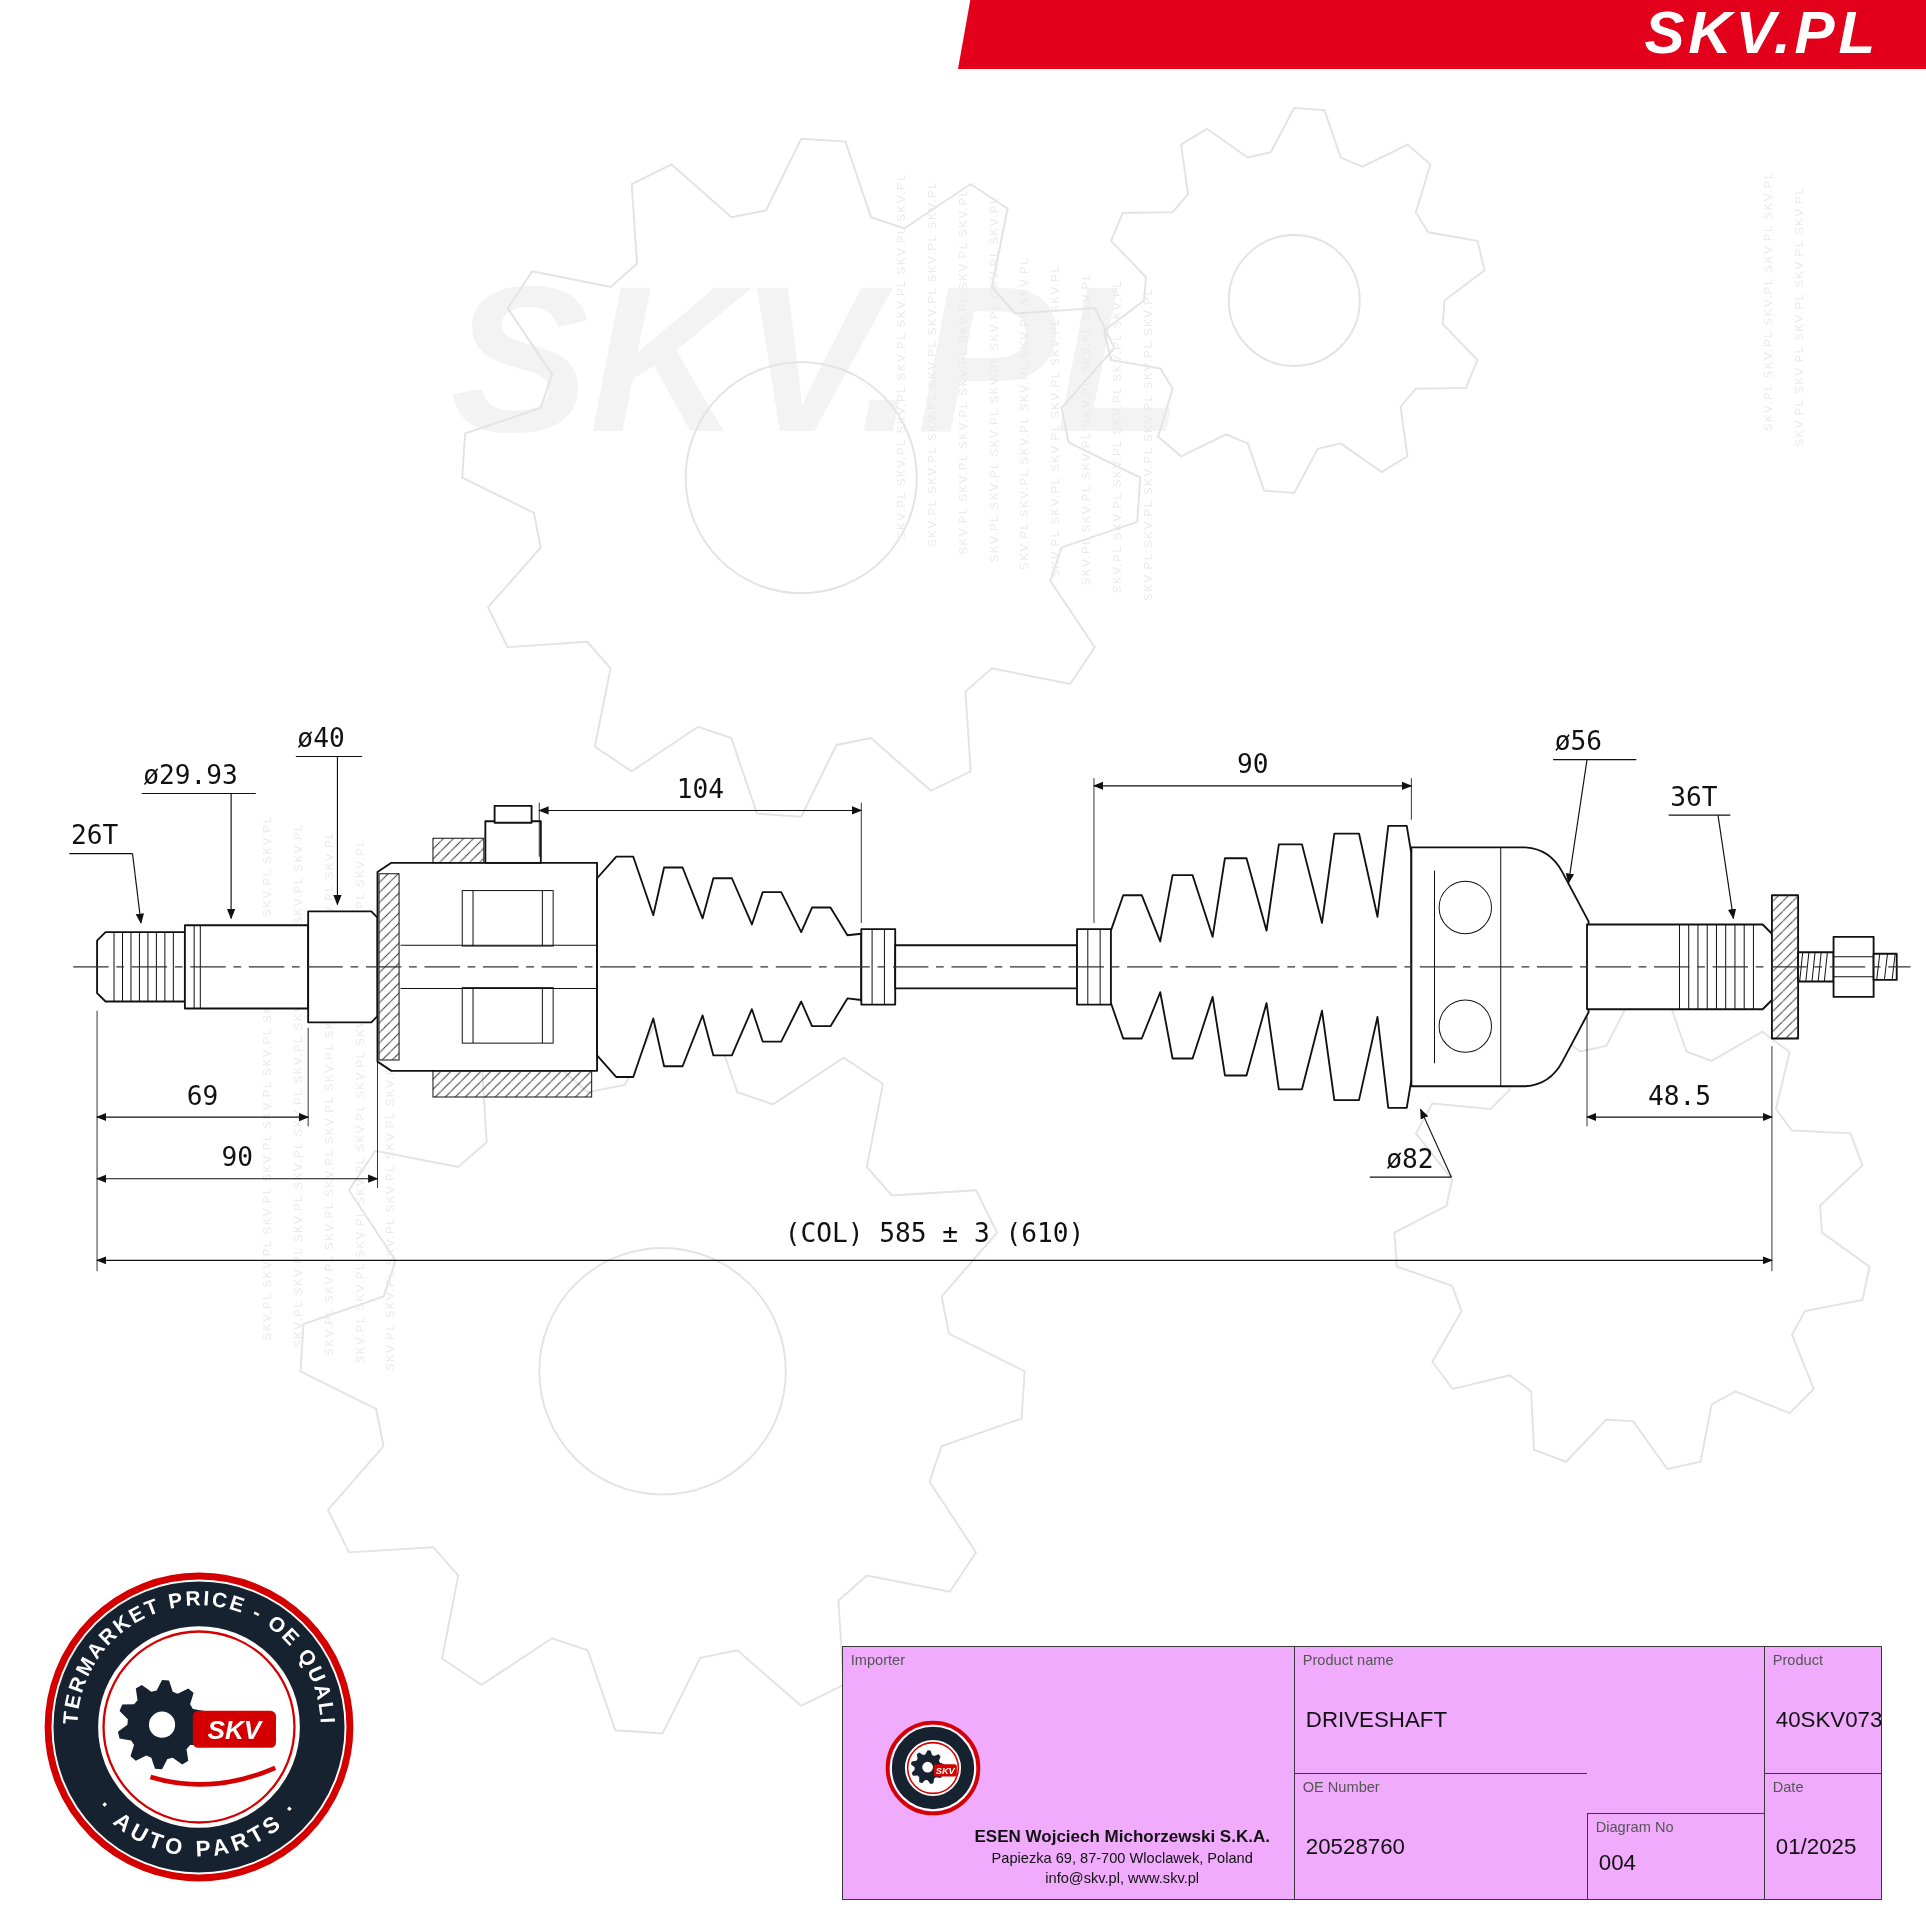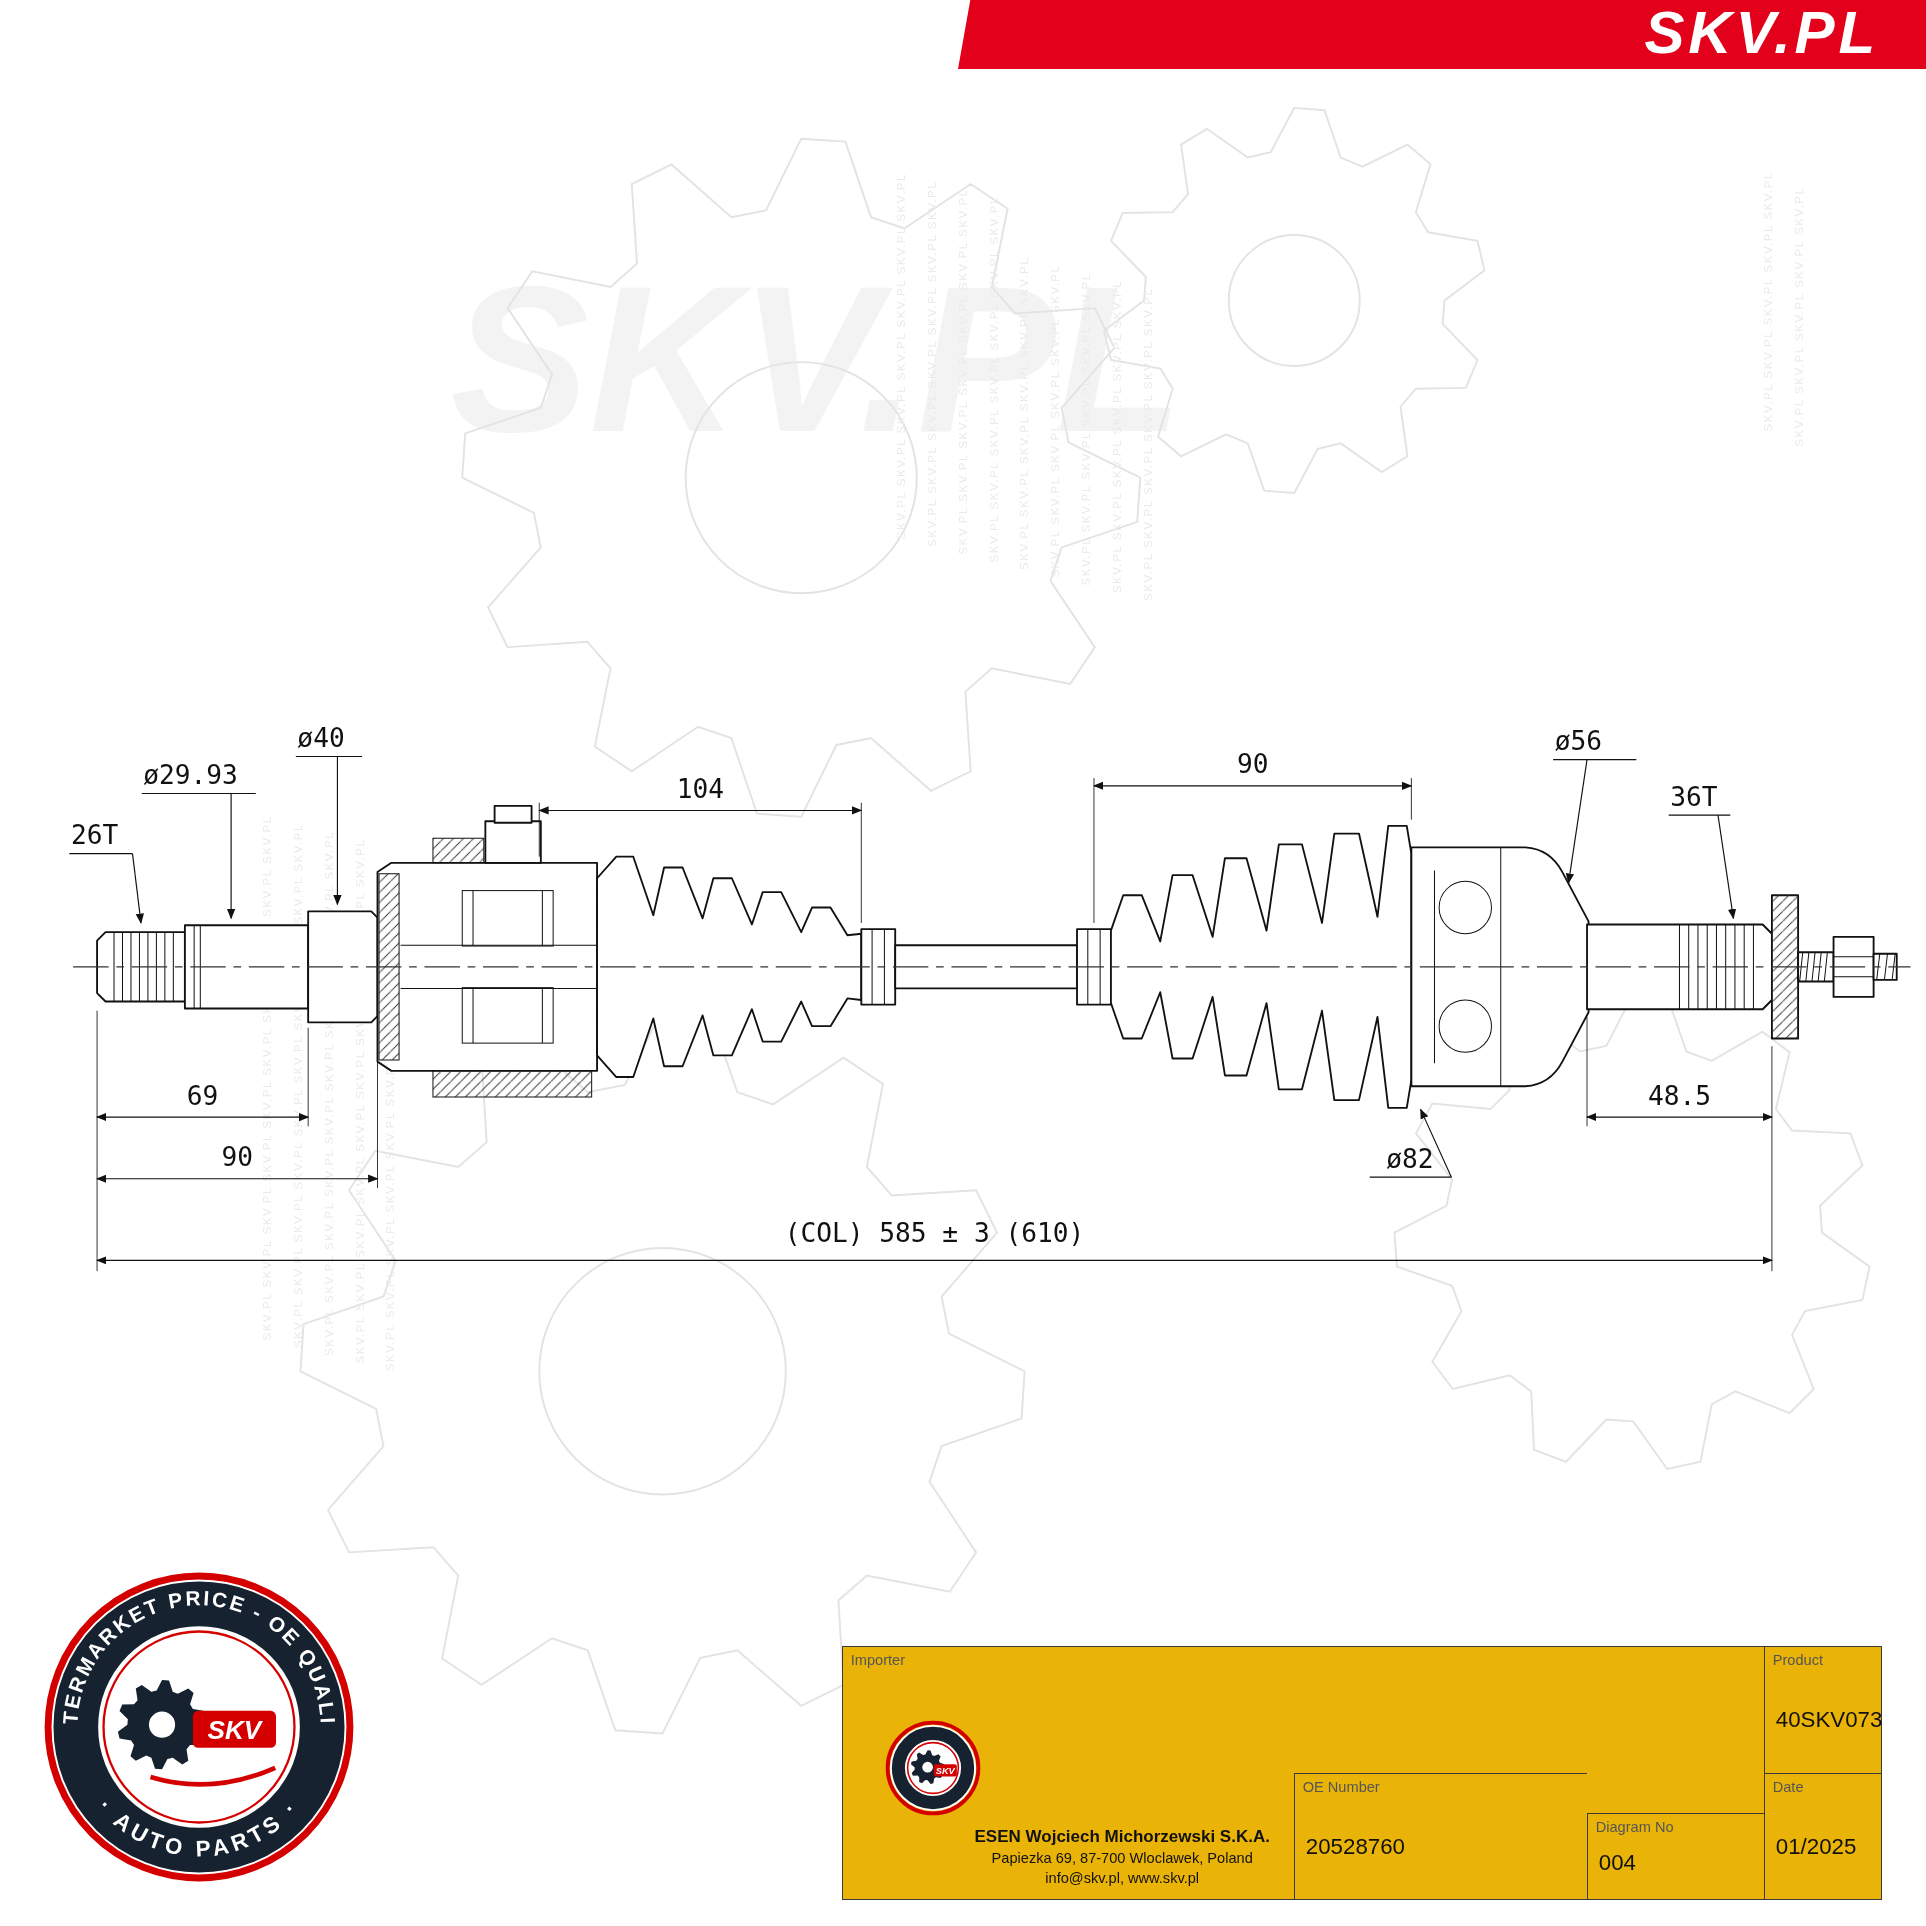--- a/index.html
+++ b/index.html
@@ -20,21 +20,21 @@
      background:#e2001a;clip-path:polygon(12.3px 0,100% 0,100% 100%,0 100%);}
   .brand-text{position:absolute;right:48px;top:50%;transform:translateY(-54%);
      color:#fff;font-size:60px;font-weight:bold;font-style:italic;letter-spacing:3.9px;}
 
   
   #stamp-svg{position:absolute;left:35px;top:1563px;}
   .arc-text{font-family:"Liberation Sans",sans-serif;font-weight:bold;fill:#fff;}
 
   
   .titleblock{position:absolute;left:842px;top:1646px;width:1040px;height:254px;
-     border:1.9px solid #3a3a3a;background:#eab308;display:grid;
+     border:1.9px solid #3a3a3a;background:#f0abfc;display:grid;
      grid-template-columns:451px 293px 177px 1fr;grid-template-rows:1fr 1fr;box-sizing:border-box;}
   .tb-cell{position:relative;border-left:1.9px solid #3a3a3a;border-top:1.9px solid #3a3a3a;}
   .tb-cell.r1{border-top:none;}
   .tb-importer{grid-column:1;grid-row:1/3;border-left:none;border-top:none;position:relative;}
   .tb-label{position:absolute;top:5.4px;left:7.7px;font-size:14.6px;color:#555;}
   .tb-value{position:absolute;left:10.8px;top:58%;transform:translateY(-50%);
      font-size:22.3px;color:#111;white-space:nowrap;}
   .tb-product{grid-column:2/4;grid-row:1;}
   .tb-symbol{grid-column:4;grid-row:1;}
   .tb-oe{grid-column:2;grid-row:2;}
@@ -231,20 +231,24 @@
       <rect x="66" y="60" width="30" height="16" rx="3" fill="#d40000"></rect>
       <text x="81" y="73" text-anchor="middle" font-size="12" font-weight="bold" font-style="italic" fill="#fff">SKV</text>
     </svg>
     <div class="tb-company">
       <div class="tb-co-name">ESEN Wojciech Michorzewski S.K.A.</div>
       <div class="tb-co-line">Papiezka 69, 87-700 Wloclawek, Poland</div>
       <div class="tb-co-line">info@skv.pl, www.skv.pl</div>
     </div>
   </div>
 
+  <div class="tb-cell r1 tb-product">
+    <span class="tb-label">Product name</span>
+    <div class="tb-value">DRIVESHAFT</div>
+  </div>
   <div class="tb-cell r1 tb-symbol">
     <span class="tb-label">Product</span>
     <div class="tb-value">40SKV073</div>
   </div>
   <div class="tb-cell tb-oe">
     <span class="tb-label">OE Number</span>
     <div class="tb-value">20528760</div>
   </div>
   <div class="tb-cell tb-diagram">
     <span class="tb-label">Diagram No</span>

